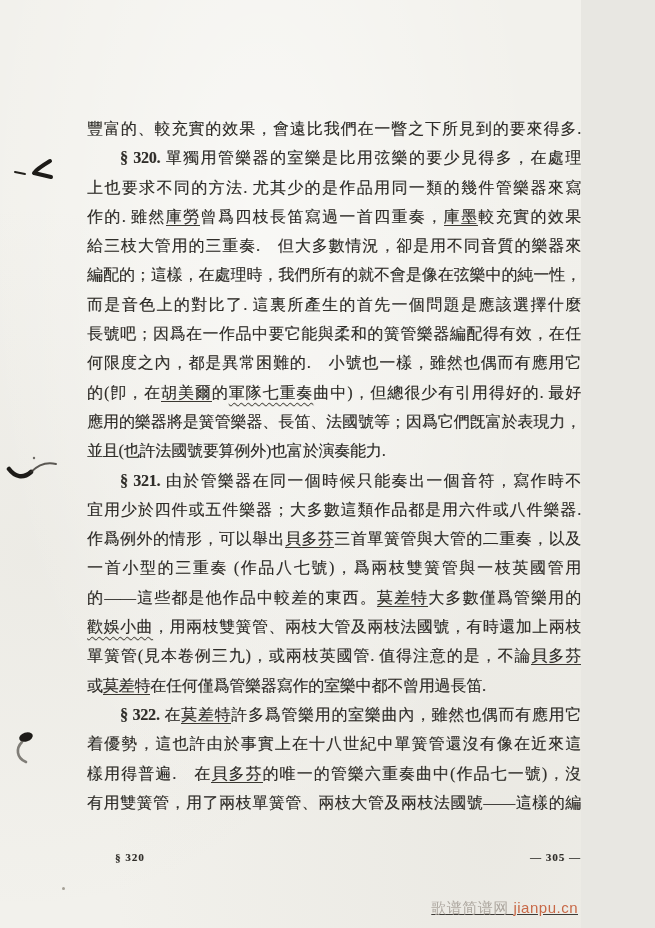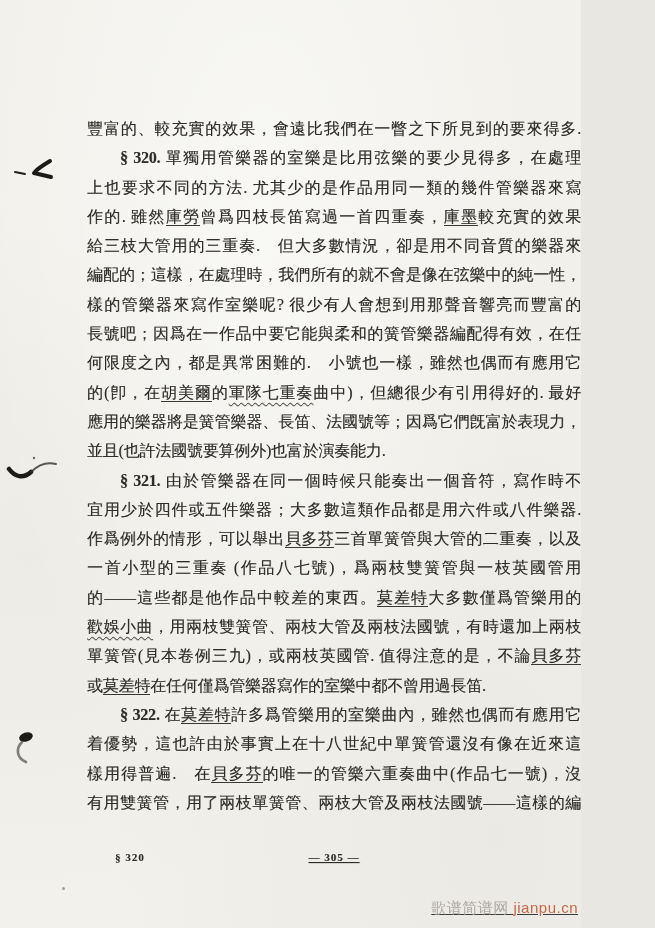--- a/index.html
+++ b/index.html
@@ -35,21 +35,21 @@
     text-decoration-thickness:1px;
     text-decoration-color:#454239;
     text-underline-offset:4px;
   }
   .footer{
     position:absolute;left:87px;top:851px;width:494px;height:22px;
     font-size:11px;font-weight:700;
     text-shadow:0.4px 0.4px 0.3px rgba(45,42,36,.35);
   }
   .f-left{position:absolute;left:28px;top:0;letter-spacing:1px;}
-  .f-center{position:absolute;left:0;top:0;width:100%;text-align:center;letter-spacing:1px;text-decoration:underline;}
+  .f-center{position:absolute;left:0;top:0;width:100%;text-align:right;letter-spacing:1px;}
   .watermark{
     position:absolute;right:3px;top:899px;
     font-family:"Liberation Sans","DejaVu Sans",sans-serif;
     font-size:15px;letter-spacing:0.5px;white-space:nowrap;
     opacity:.92;
     text-decoration:underline;
   }
   .wm-name{color:#a9a39b;}
   .wm-domain{color:#c55e3a;}
   .mark{position:absolute;}
@@ -66,21 +66,21 @@
 
 <div class="page">
 
   <div class="text-block">
       <div class="line"><span>豐富的、較充實的效果，會遠比我們在一瞥之下所見到的要來得多.</span></div>
       <div class="line indent"><span class="seg-b">§ 320.</span><span> 單獨用管樂器的室樂是比用弦樂的要少見得多，在處理</span></div>
       <div class="line"><span>上也要求不同的方法. 尤其少的是作品用同一類的幾件管樂器來寫</span></div>
       <div class="line"><span>作的. 雖然</span><span class="seg-u">庫勞</span><span>曾爲四枝長笛寫過一首四重奏，</span><span class="seg-u">庫墨</span><span>較充實的效果</span></div>
       <div class="line"><span>給三枝大管用的三重奏.　但大多數情況，卻是用不同音質的樂器來</span></div>
       <div class="line"><span>編配的；這樣，在處理時，我們所有的就不會是像在弦樂中的純一性，</span></div>
-      <div class="line"><span>樣的管樂器來寫作室樂呢? 很少有人會想到用那聲音響亮而豐富的</span></div>
+      <div class="line"><span>而是音色上的對比了. 這裏所產生的首先一個問題是應該選擇什麼</span></div>
       <div class="line"><span>長號吧；因爲在一作品中要它能與柔和的簧管樂器編配得有效，在任</span></div>
       <div class="line"><span>何限度之內，都是異常困難的.　小號也一樣，雖然也偶而有應用它</span></div>
       <div class="line"><span>的(卽，在</span><span class="seg-u">胡美爾</span><span>的</span><span class="seg-w">軍隊七重奏</span><span>曲中)，但總很少有引用得好的. 最好</span></div>
       <div class="line"><span>應用的樂器將是簧管樂器、長笛、法國號等；因爲它們旣富於表現力，</span></div>
       <div class="line nojust"><span>並且(也許法國號要算例外)也富於演奏能力.</span></div>
       <div class="line indent"><span class="seg-b">§ 321.</span><span> 由於管樂器在同一個時候只能奏出一個音符，寫作時不</span></div>
       <div class="line"><span>宜用少於四件或五件樂器；大多數這類作品都是用六件或八件樂器.</span></div>
       <div class="line"><span>作爲例外的情形，可以舉出</span><span class="seg-u">貝多芬</span><span>三首單簧管與大管的二重奏，以及</span></div>
       <div class="line"><span>一首小型的三重奏 (作品八七號)，爲兩枝雙簧管與一枝英國管用</span></div>
       <div class="line"><span>的——這些都是他作品中較差的東西。</span><span class="seg-u">莫差特</span><span>大多數僅爲管樂用的</span></div>

